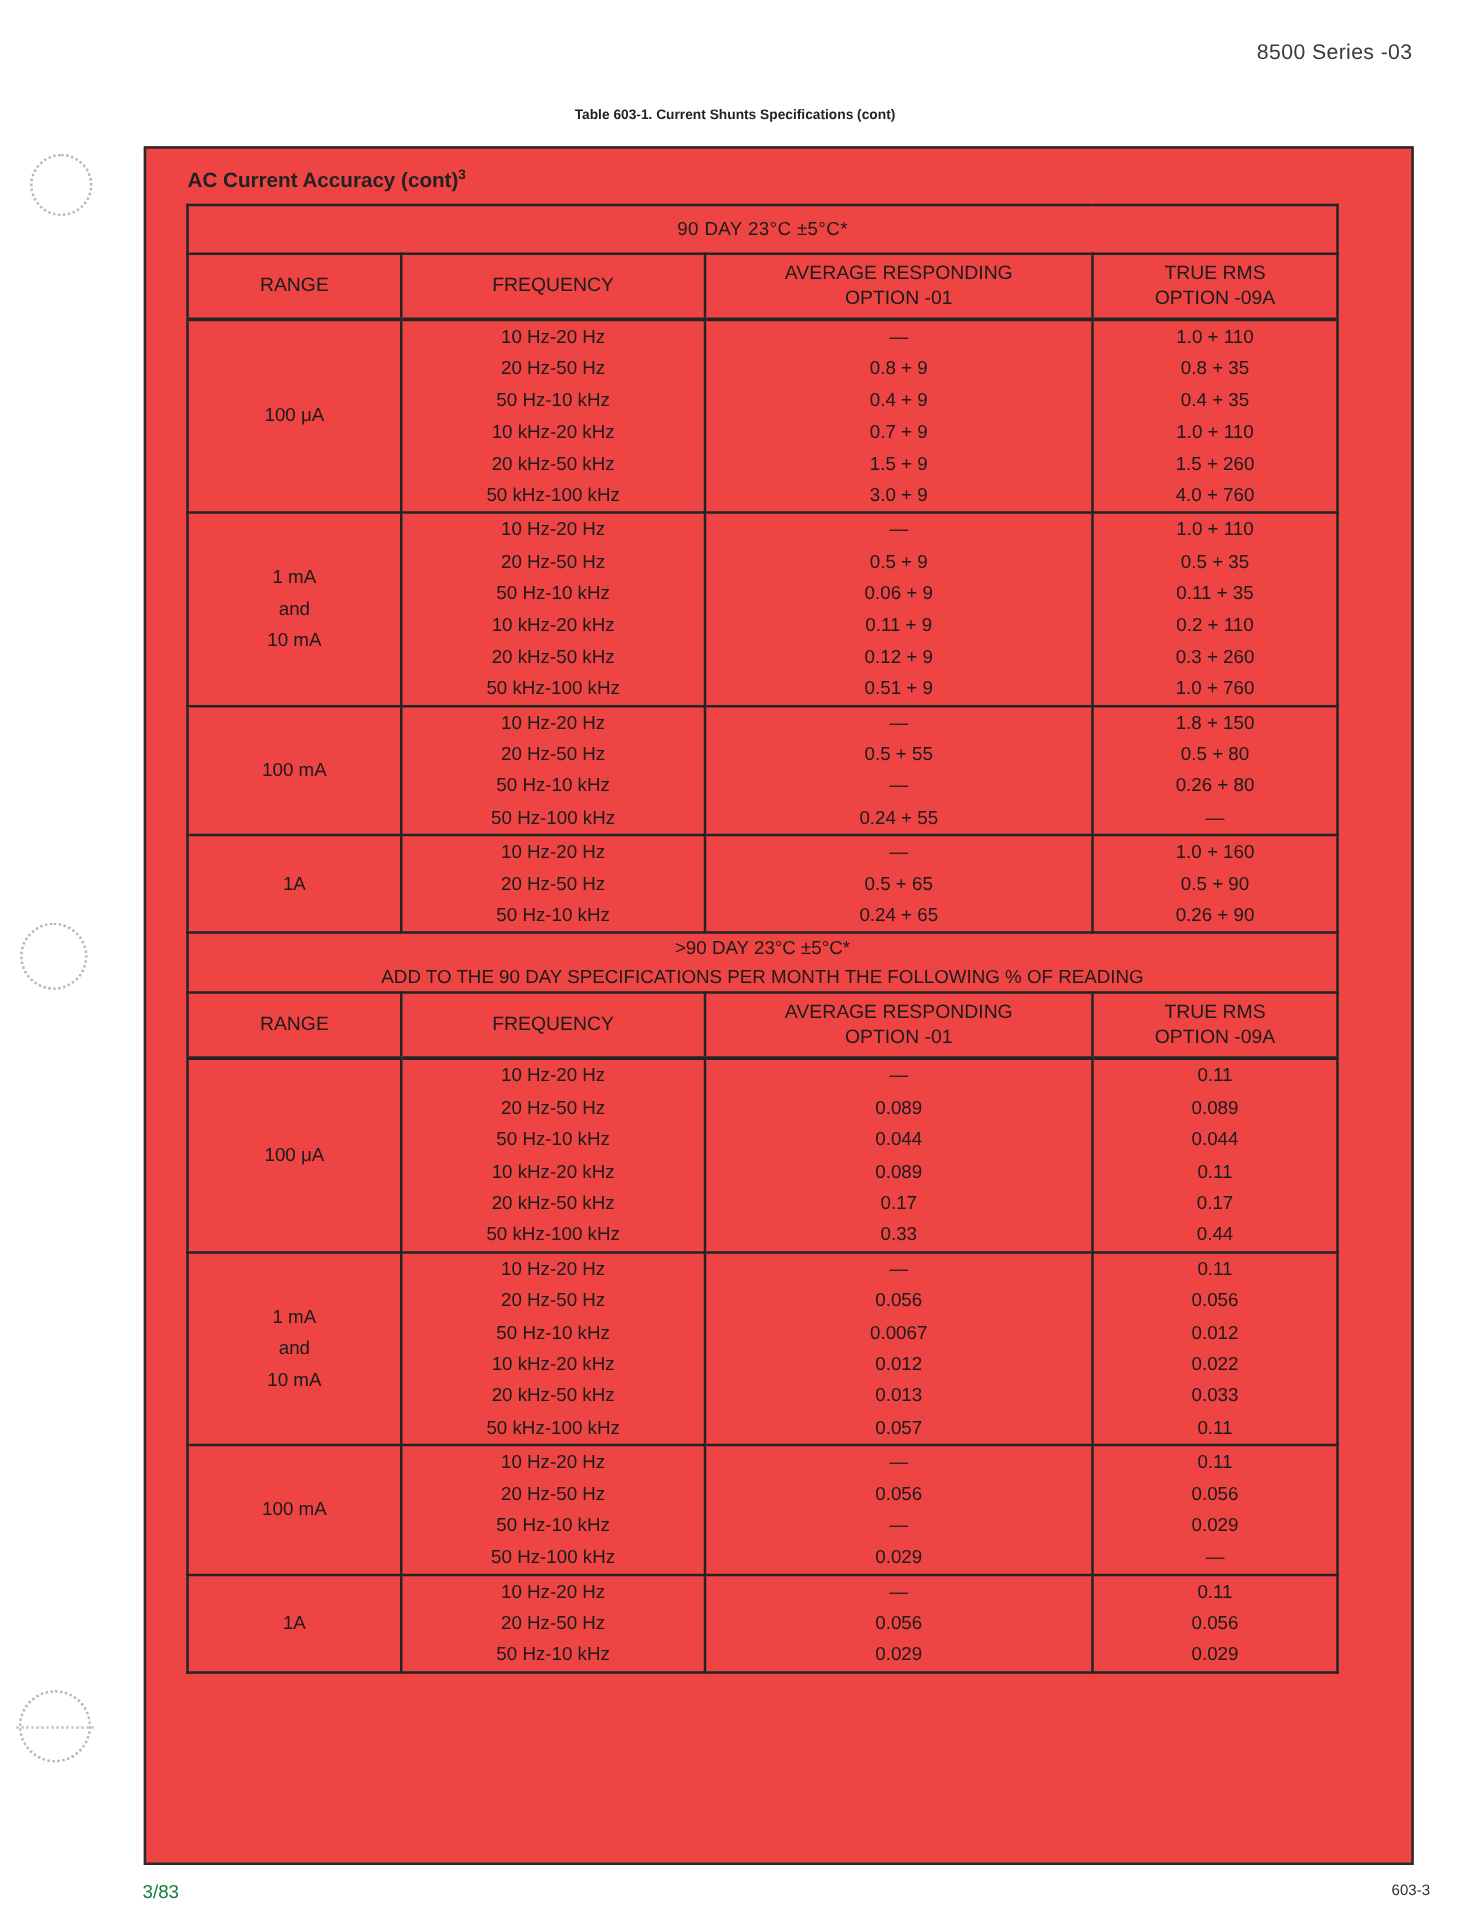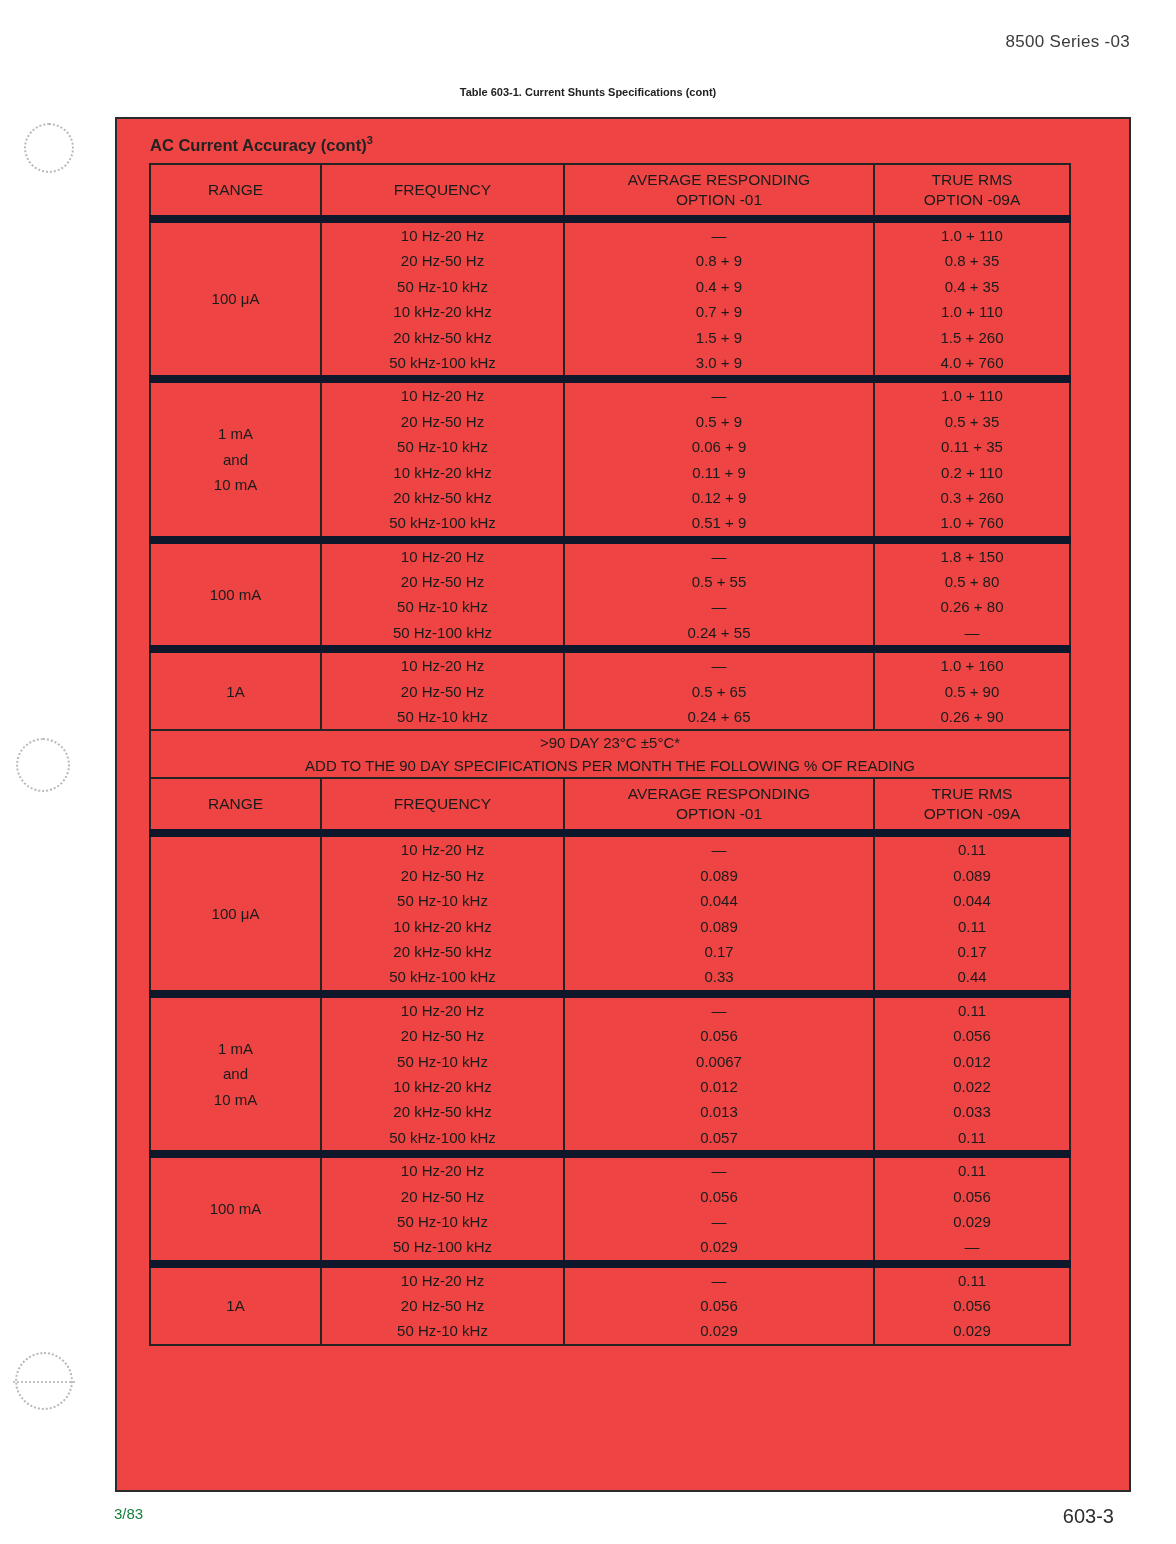--- a/index.html
+++ b/index.html
@@ -36,35 +36,35 @@
     border-collapse: collapse;
     table-layout: fixed;
   }
   table.spec, table.spec td { border: 2px solid #242424; }
   table.spec td {
     padding: 0; font-size: 15px; color: #1b1b1b;
     text-align: center; vertical-align: middle;
   }
   td.tbl-title { height: 37px; font-size: 16px; letter-spacing: 0.3px; }
   tr.colhead td { height: 50px; border-bottom: 3px solid #242424; font-size: 15.5px; line-height: 20px; }
-  tr.block td { border-top: 8px solid #0f172a; }
+  tr.block td { border-top: 2px solid #0f172a; }
   .cell-lines { padding: 2px 0; }
   .cell-lines div { height: 25.4px; line-height: 25.4px; white-space: nowrap; }
   td.footnote-cell {
     text-align: left; padding: 5px 12px 7px 12px;
     font-size: 15px; line-height: 23px; border-bottom: 2px solid #242424;
   }
   td.subhead-cell { padding: 4px 0 6px 0; font-size: 15.5px; line-height: 23px; }
   .footer-left {
     position: absolute; left: 114px; top: 1505px;
     font-size: 15px; color: #15803d;
   }
   .footer-right {
-    position: absolute; right: 62px; top: 1505px;
-    font-size: 20px; color: #2e2e2e;
+    position: absolute; right: 32px; top: 1505px;
+    font-size: 12px; color: #2e2e2e;
   }
   .punch-hole {
     position: absolute; border: 2px dotted #b8b8b8; border-radius: 50%;
   }
   .ph-1 { left: 24px; top: 123px; width: 46px; height: 46px; }
   .ph-2 { left: 16px; top: 738px; width: 50px; height: 50px; }
   .ph-3 { left: 15px; top: 1352px; width: 54px; height: 54px; }
   .ph-3::after {
     content: ""; position: absolute; left: -4px; right: -4px; top: 50%;
     border-top: 2px dotted #c4c4c4;
@@ -84,20 +84,23 @@
   <div class="section-heading"><span>AC Current Accuracy (cont)</span><sup>3</sup></div>
 
   <table class="spec">
     <colgroup>
       <col style="width:171px">
         <col style="width:243px">
         <col style="width:310px">
         <col style="width:196px">
     </colgroup>
     <tbody>
+      <tr>
+        <td colspan="4" class="tbl-title">90 DAY 23°C ±5°C*</td>
+      </tr>
       <tr class="colhead">
         <td>RANGE</td>
         <td>FREQUENCY</td>
         <td>
             <div>AVERAGE RESPONDING</div>
             <div>OPTION -01</div>
           </td>
         <td>
             <div>TRUE RMS</div>
             <div>OPTION -09A</div>

